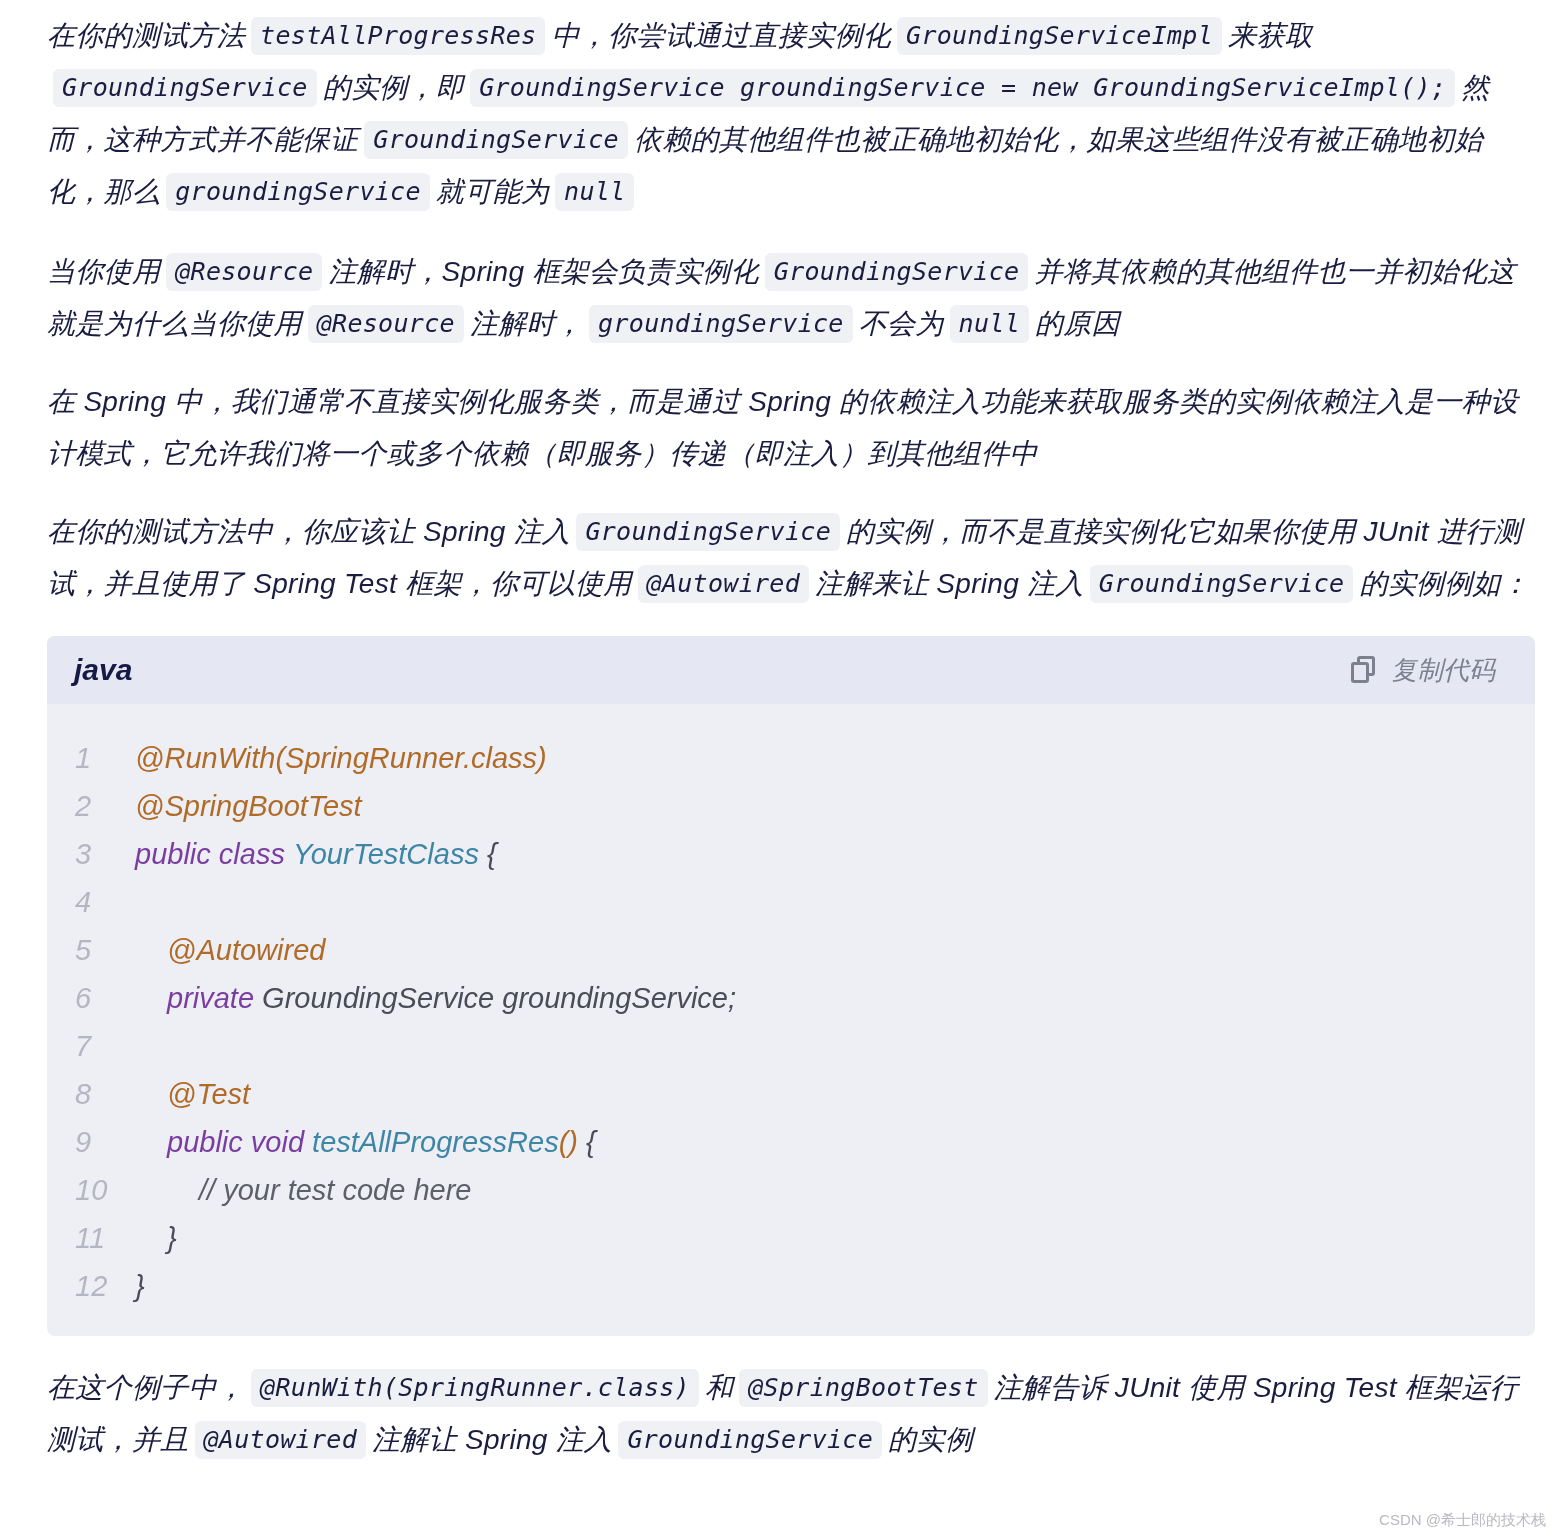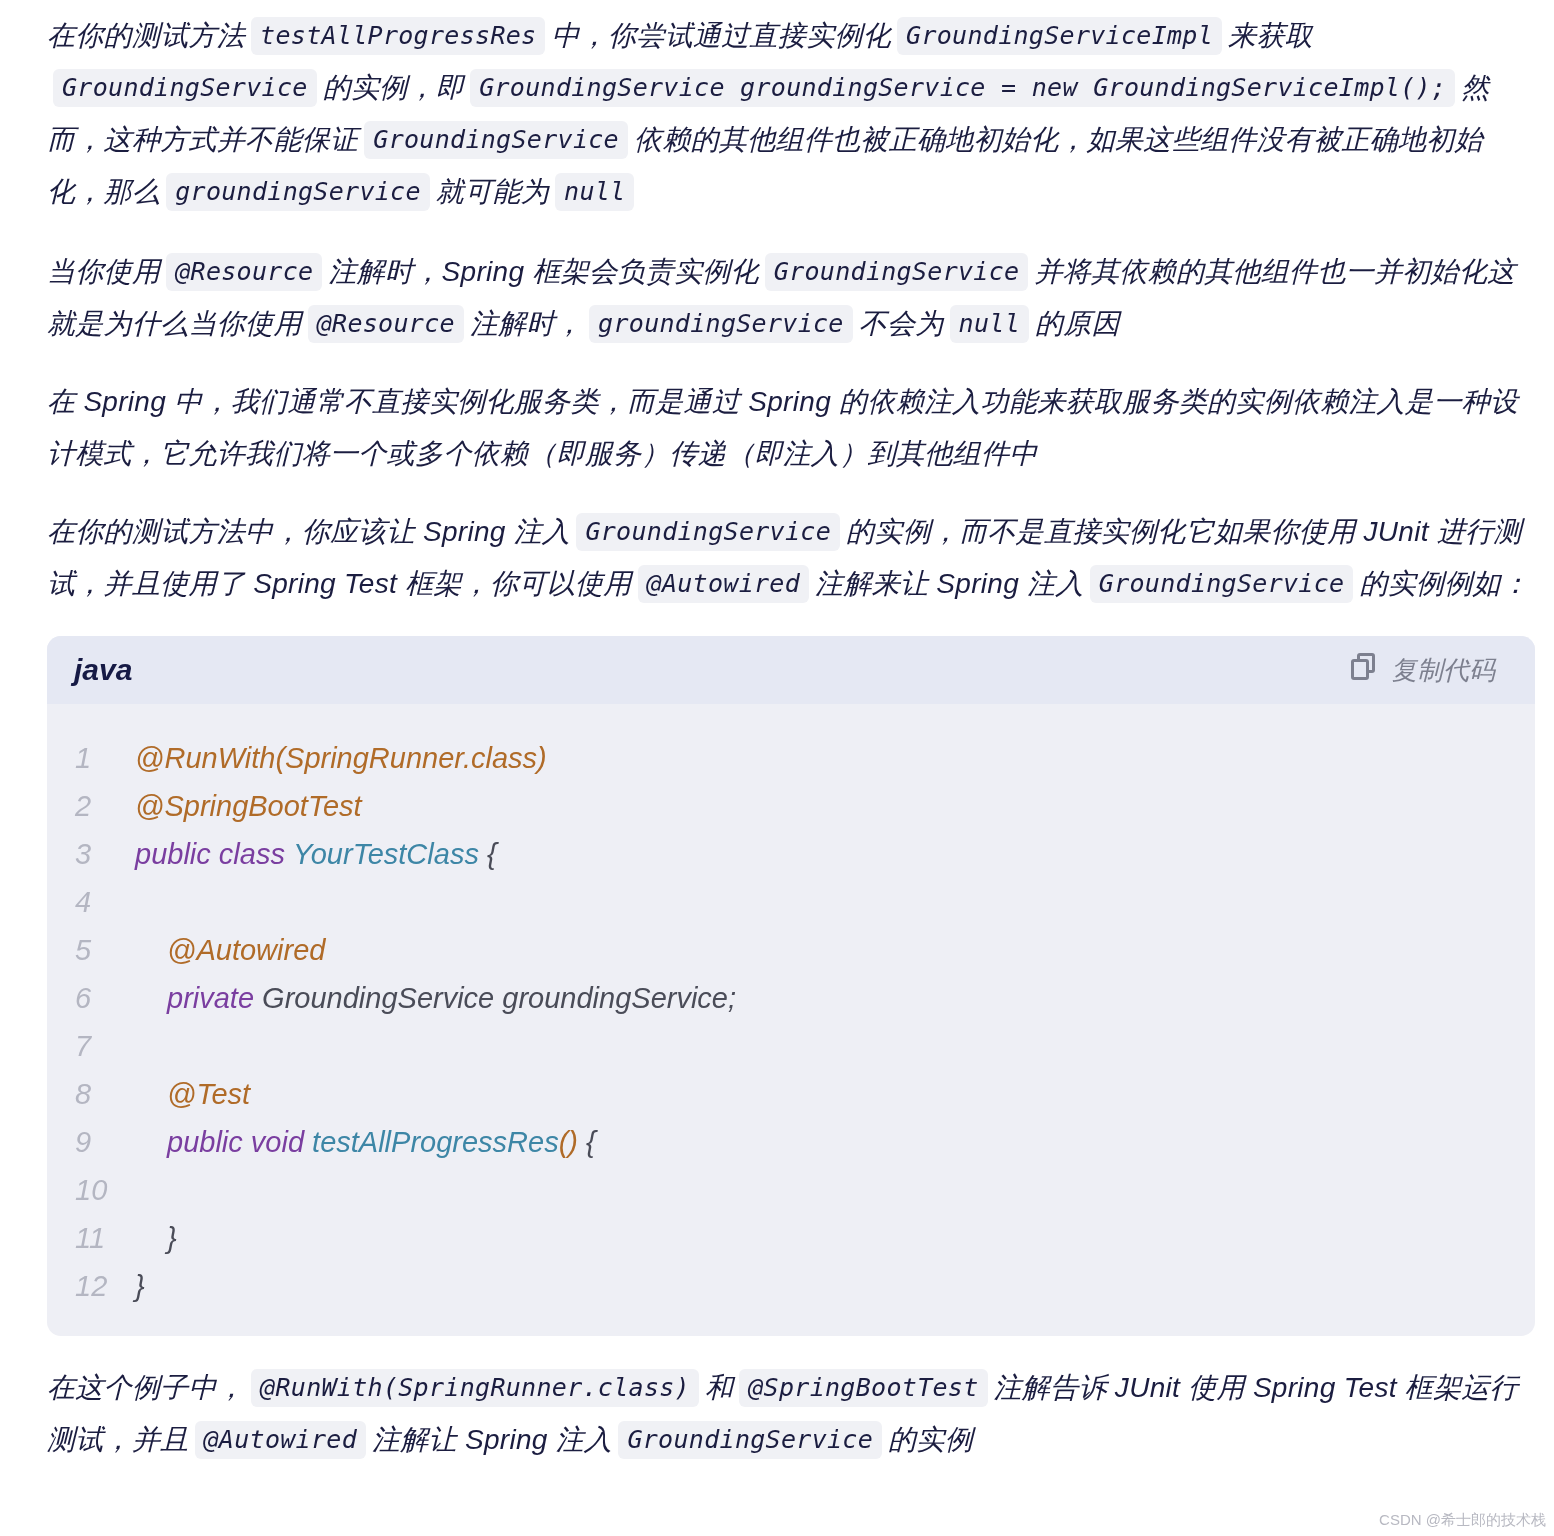--- a/index.html
+++ b/index.html
@@ -26,35 +26,35 @@
       margin: 0 6px;
       font-size: 25px;
       line-height: 38px;
       color: #1b1d40;
       vertical-align: 1px;
     }
     .code-block {
       margin-top: 6px;
       width: 1488px;
       background: #eeeff5;
-      border-radius: 14px;
+      border-radius: 8px;
       overflow: hidden;
       margin-bottom: 26px;
     }
     .code-header {
       height: 68px;
       background: #e5e8f3;
       display: flex;
       align-items: center;
       justify-content: space-between;
       padding: 0 40px 0 27px;
     }
     .code-lang { font-size: 30px; font-weight: bold; color: #161a45; }
     .copy-btn {
-      display: flex; align-items: flex-start; gap: 14px;
+      display: flex; align-items: center; gap: 14px;
       color: #7d808f; font-size: 26px; cursor: pointer;
     }
     .copy-icon { width: 26px; height: 28px; position: relative; }
     .copy-icon .back {
       position: absolute; left: 6px; top: 0; width: 18px; height: 20px;
       border: 3px solid #7d808f; border-radius: 3px;
     }
     .copy-icon .front {
       position: absolute; left: 0; top: 6px; width: 18px; height: 21px;
       border: 3px solid #7d808f; border-radius: 3px; background: #e5e8f3;
@@ -148,20 +148,21 @@
       <div class="code-line">
         <span class="ln">8</span>
         <span class="indent1 tok-annot">@Test</span>
       </div>
       <div class="code-line">
         <span class="ln">9</span>
         <span class="indent1 tok-kw">public void</span>&nbsp;<span class="tok-cls">testAllProgressRes</span><span class="tok-paren">()</span>&nbsp;<span class="tok-plain">{</span>
       </div>
       <div class="code-line">
         <span class="ln">10</span>
+        <span class="indent2 tok-comment">// your test code here</span>
       </div>
       <div class="code-line">
         <span class="ln">11</span>
         <span class="indent1 tok-plain">}</span>
       </div>
       <div class="code-line">
         <span class="ln">12</span>
         <span class="tok-plain">}</span>
       </div>
     </div>

